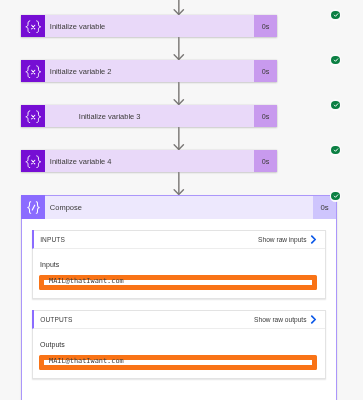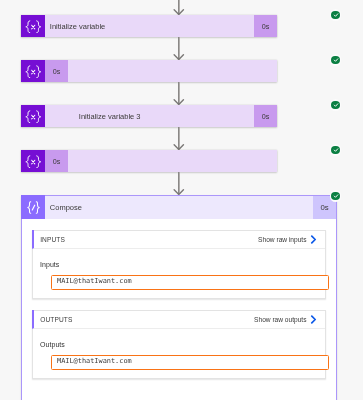--- a/index.html
+++ b/index.html
@@ -33,22 +33,22 @@
 
   .section{position:absolute;left:10px;width:294px;background:#fff;border:1px solid #e3e3e3;
            box-sizing:border-box;box-shadow:0 0.5px 1.1px rgba(0,0,0,.10);}
   .sec-head{height:18px;display:flex;align-items:center;padding:0 7px 0 6.2px;border-bottom:1px solid #ededed;
             border-left:2.5px solid #8b6cff;margin:-1px 0 0 -1px;box-sizing:content-box;position:relative;}
   .sec-head .lbl{font-size:6.6px;color:#3a3a3a;letter-spacing:.1px;flex:1;}
   .sec-head .raw{font-size:6.6px;color:#3a3a3a;margin-right:3px;}
   .sec-head .chev{width:7px;height:9px;line-height:0;margin-right:1.5px;}
   .sec-body{padding:0;position:relative;}
   .sec-body .flab{position:absolute;left:7px;top:12px;font-size:7px;color:#333;font-weight:normal;letter-spacing:.05px;}
-  .sec-body .fbox{position:absolute;left:6px;top:26px;width:278px;height:15px;border:1px solid #f97316;border-radius:1.5px;background:#fff;
-                  display:flex;align-items:center;padding-left:5px;box-sizing:border-box;margin-left:12px;}
+  .sec-body .fbox{position:absolute;left:6px;top:26px;width:278px;height:15px;border:5px solid #f97316;border-radius:1.5px;background:#fff;
+                  display:flex;align-items:center;padding-left:5px;box-sizing:border-box;}
   .sec-body .fval{font-family:"DejaVu Sans Mono",monospace;font-size:6.9px;color:#3a3a3a;position:relative;top:-1.3px;}
 </style>
 </head>
 <body>
 
 <div class="stage">
 
   <div class="conn" style="top:0px;height:14px;"></div>
   <div class="arrow" style="top:8.8px;">
     <svg width="11.6" height="6.5" viewBox="0 0 12 7">
@@ -88,20 +88,21 @@
   <div class="card" style="top:60px;">
     <div class="ico">
       <svg class="varsvg" width="18.5" height="13.6" viewBox="0 0 32 26">
         <g fill="none" stroke="#fff" stroke-width="1.8" stroke-linecap="round" stroke-linejoin="round">
           <path d="M9.4 1.6 C6.0 2.1 6.0 4.5 6.0 8.2 C6.0 11.2 4.3 12.6 1.8 13.0 C4.3 13.4 6.0 14.8 6.0 17.8 C6.0 21.5 6.0 23.9 9.4 24.4"></path>
           <path d="M22.6 1.6 C26.0 2.1 26.0 4.5 26.0 8.2 C26.0 11.2 27.7 12.6 30.2 13.0 C27.7 13.4 26.0 14.8 26.0 17.8 C26.0 21.5 26.0 23.9 22.6 24.4"></path>
           <path d="M13.0 10.0 L19.0 17.0 M19.0 10.0 L13.0 17.0" stroke-width="2.0"></path>
         </g>
       </svg>
     </div>
+    <div class="title">Initialize variable 2</div>
     <div class="dur">0s</div>
   </div>
 
 <div class="badge" style="left:329.9px;top:54.3px;">
     <div class="dot">
         <svg width="6" height="6" viewBox="0 0 6 6">
           <path d="M1.3 3.1 L2.5 4.3 L4.8 1.8" fill="none" stroke="#fff" stroke-width="0.95" stroke-linecap="round" stroke-linejoin="round"></path>
         </svg>
       </div>
   </div>
@@ -145,20 +146,21 @@
   <div class="card" style="top:150px;">
     <div class="ico">
       <svg class="varsvg" width="18.5" height="13.6" viewBox="0 0 32 26">
         <g fill="none" stroke="#fff" stroke-width="1.8" stroke-linecap="round" stroke-linejoin="round">
           <path d="M9.4 1.6 C6.0 2.1 6.0 4.5 6.0 8.2 C6.0 11.2 4.3 12.6 1.8 13.0 C4.3 13.4 6.0 14.8 6.0 17.8 C6.0 21.5 6.0 23.9 9.4 24.4"></path>
           <path d="M22.6 1.6 C26.0 2.1 26.0 4.5 26.0 8.2 C26.0 11.2 27.7 12.6 30.2 13.0 C27.7 13.4 26.0 14.8 26.0 17.8 C26.0 21.5 26.0 23.9 22.6 24.4"></path>
           <path d="M13.0 10.0 L19.0 17.0 M19.0 10.0 L13.0 17.0" stroke-width="2.0"></path>
         </g>
       </svg>
     </div>
+    <div class="title">Initialize variable 4</div>
     <div class="dur">0s</div>
   </div>
 
 <div class="badge" style="left:329.9px;top:144.3px;">
     <div class="dot">
         <svg width="6" height="6" viewBox="0 0 6 6">
           <path d="M1.3 3.1 L2.5 4.3 L4.8 1.8" fill="none" stroke="#fff" stroke-width="0.95" stroke-linecap="round" stroke-linejoin="round"></path>
         </svg>
       </div>
   </div>

